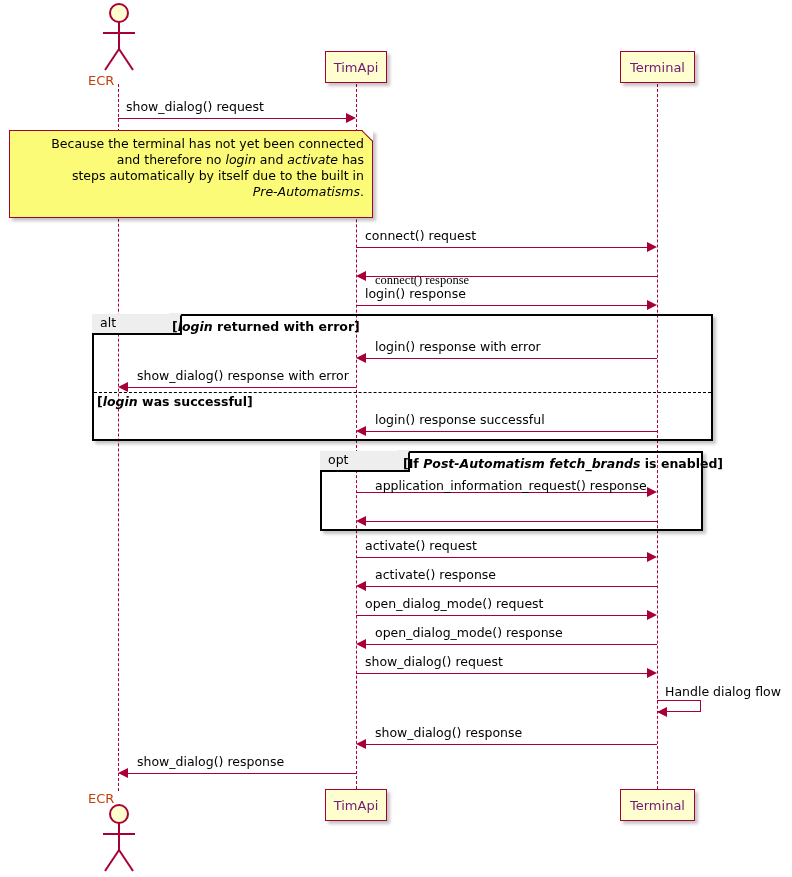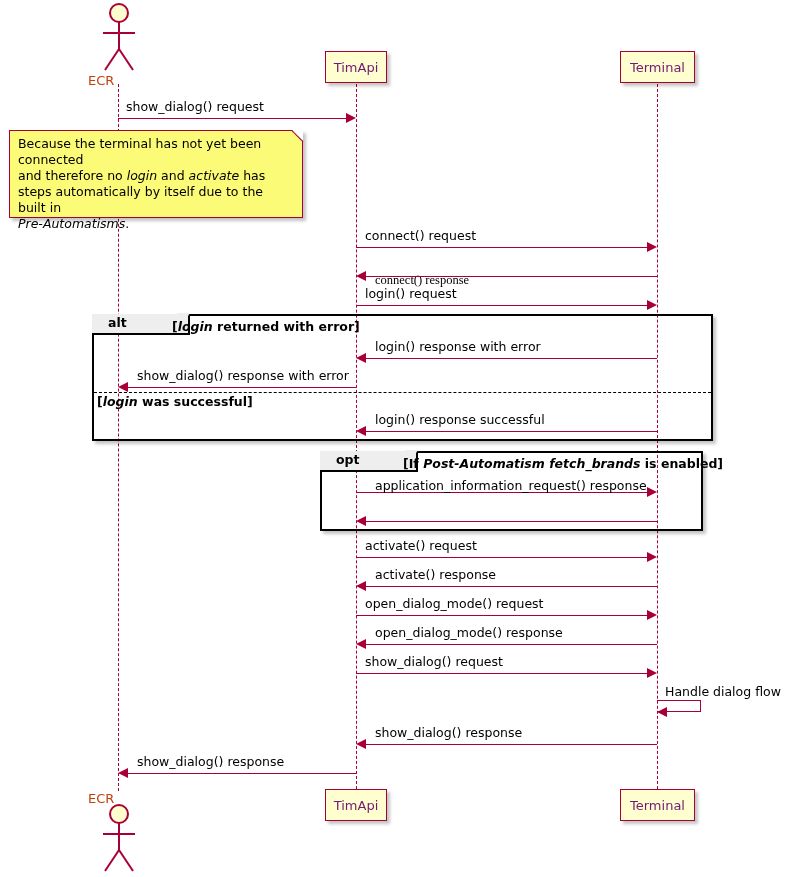--- a/index.html
+++ b/index.html
@@ -123,25 +123,25 @@
   }
   .frag-tab {
     position: absolute;
     left: -0px;
     top: -0px;
     height: 19px;
     background: #EEEEEE;
     border-right: 2px solid #000000;
     border-bottom: 2px solid #000000;
     font-size: 12.5px;
-    font-weight: bold;
+    font-weight: normal;
     color: #000000;
     display: flex;
     align-items: center;
-    padding-left: 16px;
+    padding-left: 8px;
     padding-right: 18px;
     line-height: 1;
   }
   .frag-tab::after {
     content: "";
     position: absolute;
     right: -2px;
     top: -1px;
     width: 0; height: 0;
     border-left: 13px solid #EEEEEE;
@@ -205,37 +205,37 @@
   <div class="participant" style="left:325px; top:51px; width:62px; height:32px;">TimApi</div>
   <div class="participant" style="left:620px; top:51px; width:75px; height:32px;">Terminal</div>
 
   <div class="participant" style="left:325px; top:789px; width:62px; height:32px;">TimApi</div>
   <div class="participant" style="left:620px; top:789px; width:75px; height:32px;">Terminal</div>
 
   <div class="msg-label" style="left:126px; top:101px;">show_dialog() request</div>
   <div class="msg-line" style="left:118px; top:118px; width:228px;"></div>
   <div class="arrow-head arrow-right" style="left:346px; top:113px;"></div>
 
-  <div class="note" style="left:9px; top:130px; width:294px; height:88px;">
+  <div class="note" style="left:9px; top:130px; width:364px; height:88px;text-align:right;">
     <div class="note-fold"></div>
     <div>Because the terminal has not yet been connected</div>
     <div><span>and therefore no </span><em>login</em><span> and </span><em>activate</em><span> has</span></div>
     <div>steps automatically by itself due to the built in</div>
     <div><em>Pre-Automatisms</em><span>.</span></div>
   </div>
 
   <div class="msg-label" style="left:365px; top:230px;">connect() request</div>
   <div class="msg-line" style="left:356px; top:247px; width:291px;"></div>
   <div class="arrow-head arrow-right" style="left:647px; top:242px;"></div>
 
   <div class="msg-label" style="left:375px; top:274px;font-family:Liberation Serif, serif;">connect() response</div>
   <div class="msg-line" style="left:366px; top:276px; width:291px;"></div>
   <div class="arrow-head arrow-left" style="left:356px; top:271px;"></div>
 
-  <div class="msg-label" style="left:365px; top:288px;">login() request</div>
+  <div class="msg-label" style="left:365px; top:288px;">login() response</div>
   <div class="msg-line" style="left:356px; top:305px; width:291px;"></div>
   <div class="arrow-head arrow-right" style="left:647px; top:300px;"></div>
 
   <div class="fragment" style="left:92px; top:314px; width:621px; height:127px;"></div>
   <div class="frag-tab" style="left:92px; top:314px; width:62px;">alt</div>
   <div class="frag-guard" style="left:172px; top:321px;"><span>[</span><i>login</i><span> returned with error]</span></div>
 
   <div class="msg-label" style="left:375px; top:341px;">login() response with error</div>
   <div class="msg-line" style="left:366px; top:358px; width:291px;"></div>
   <div class="arrow-head arrow-left" style="left:356px; top:353px;"></div>

